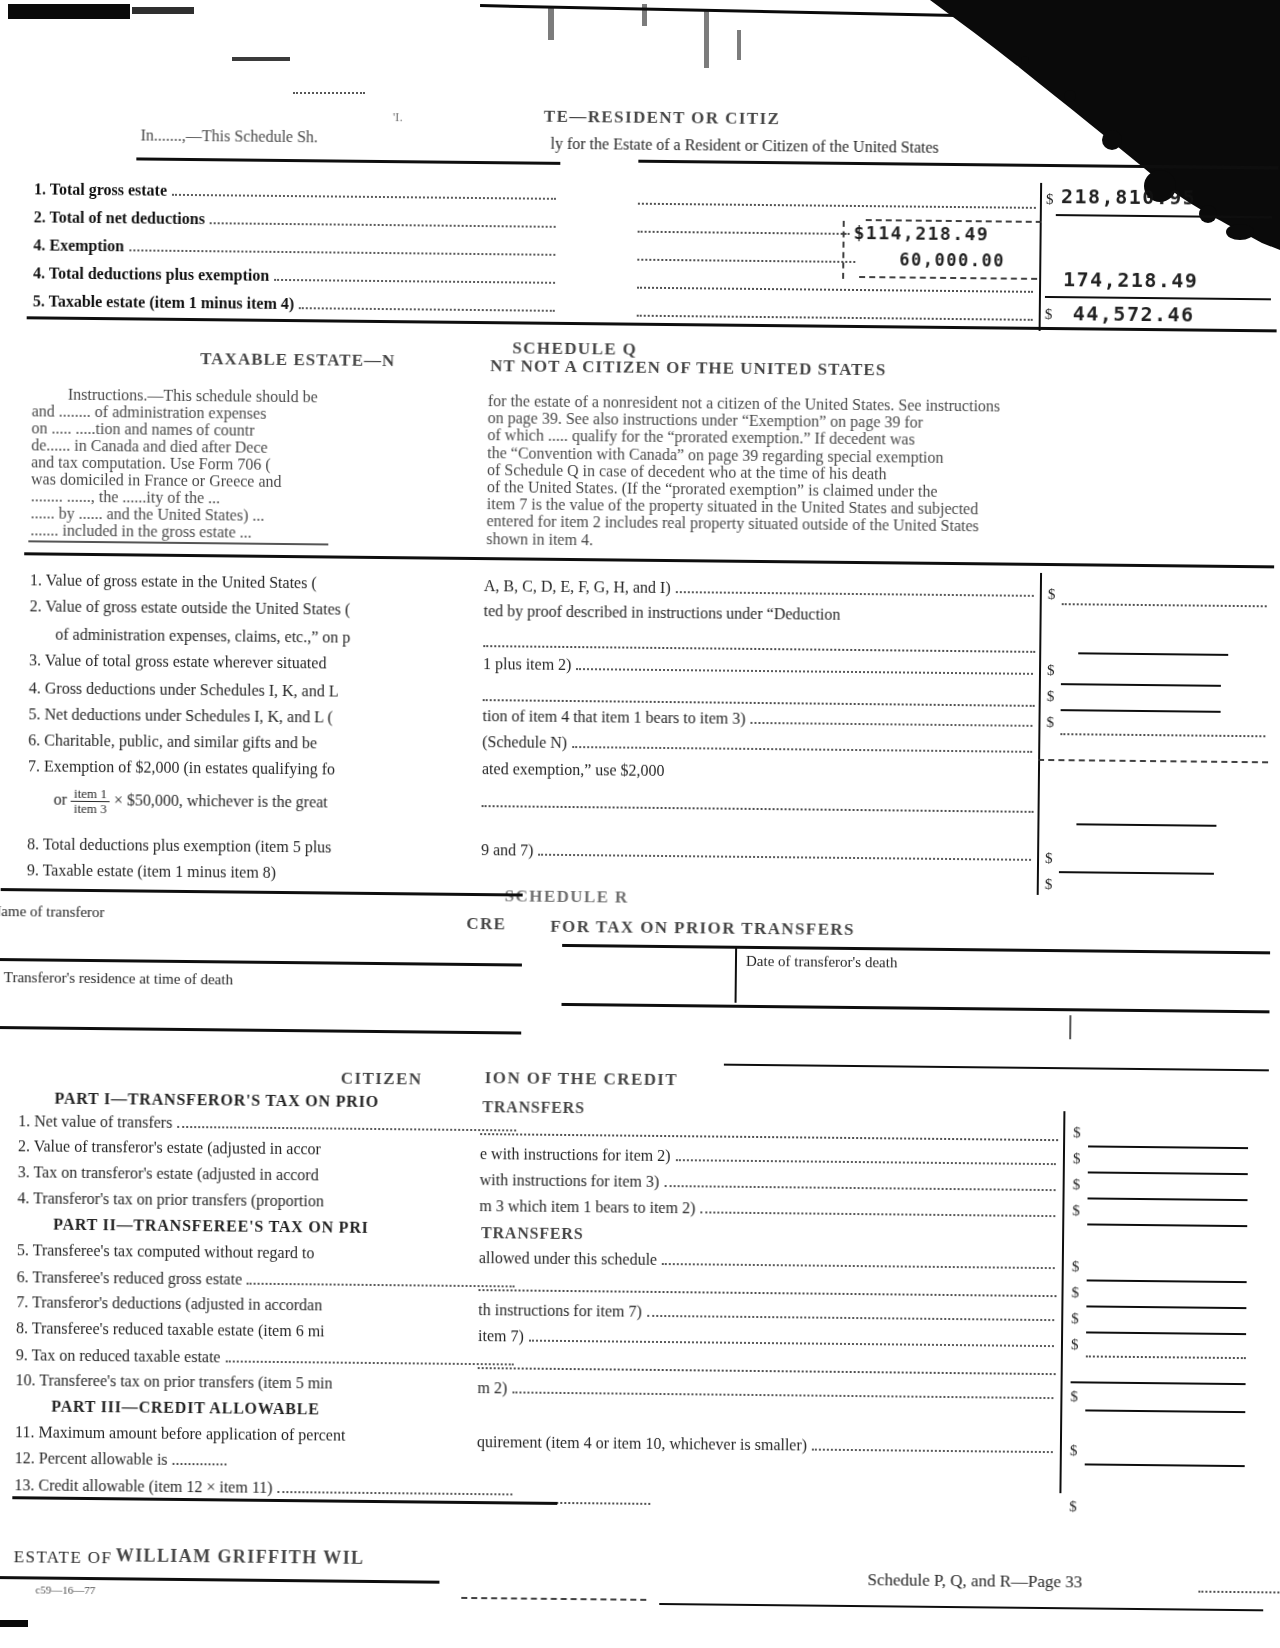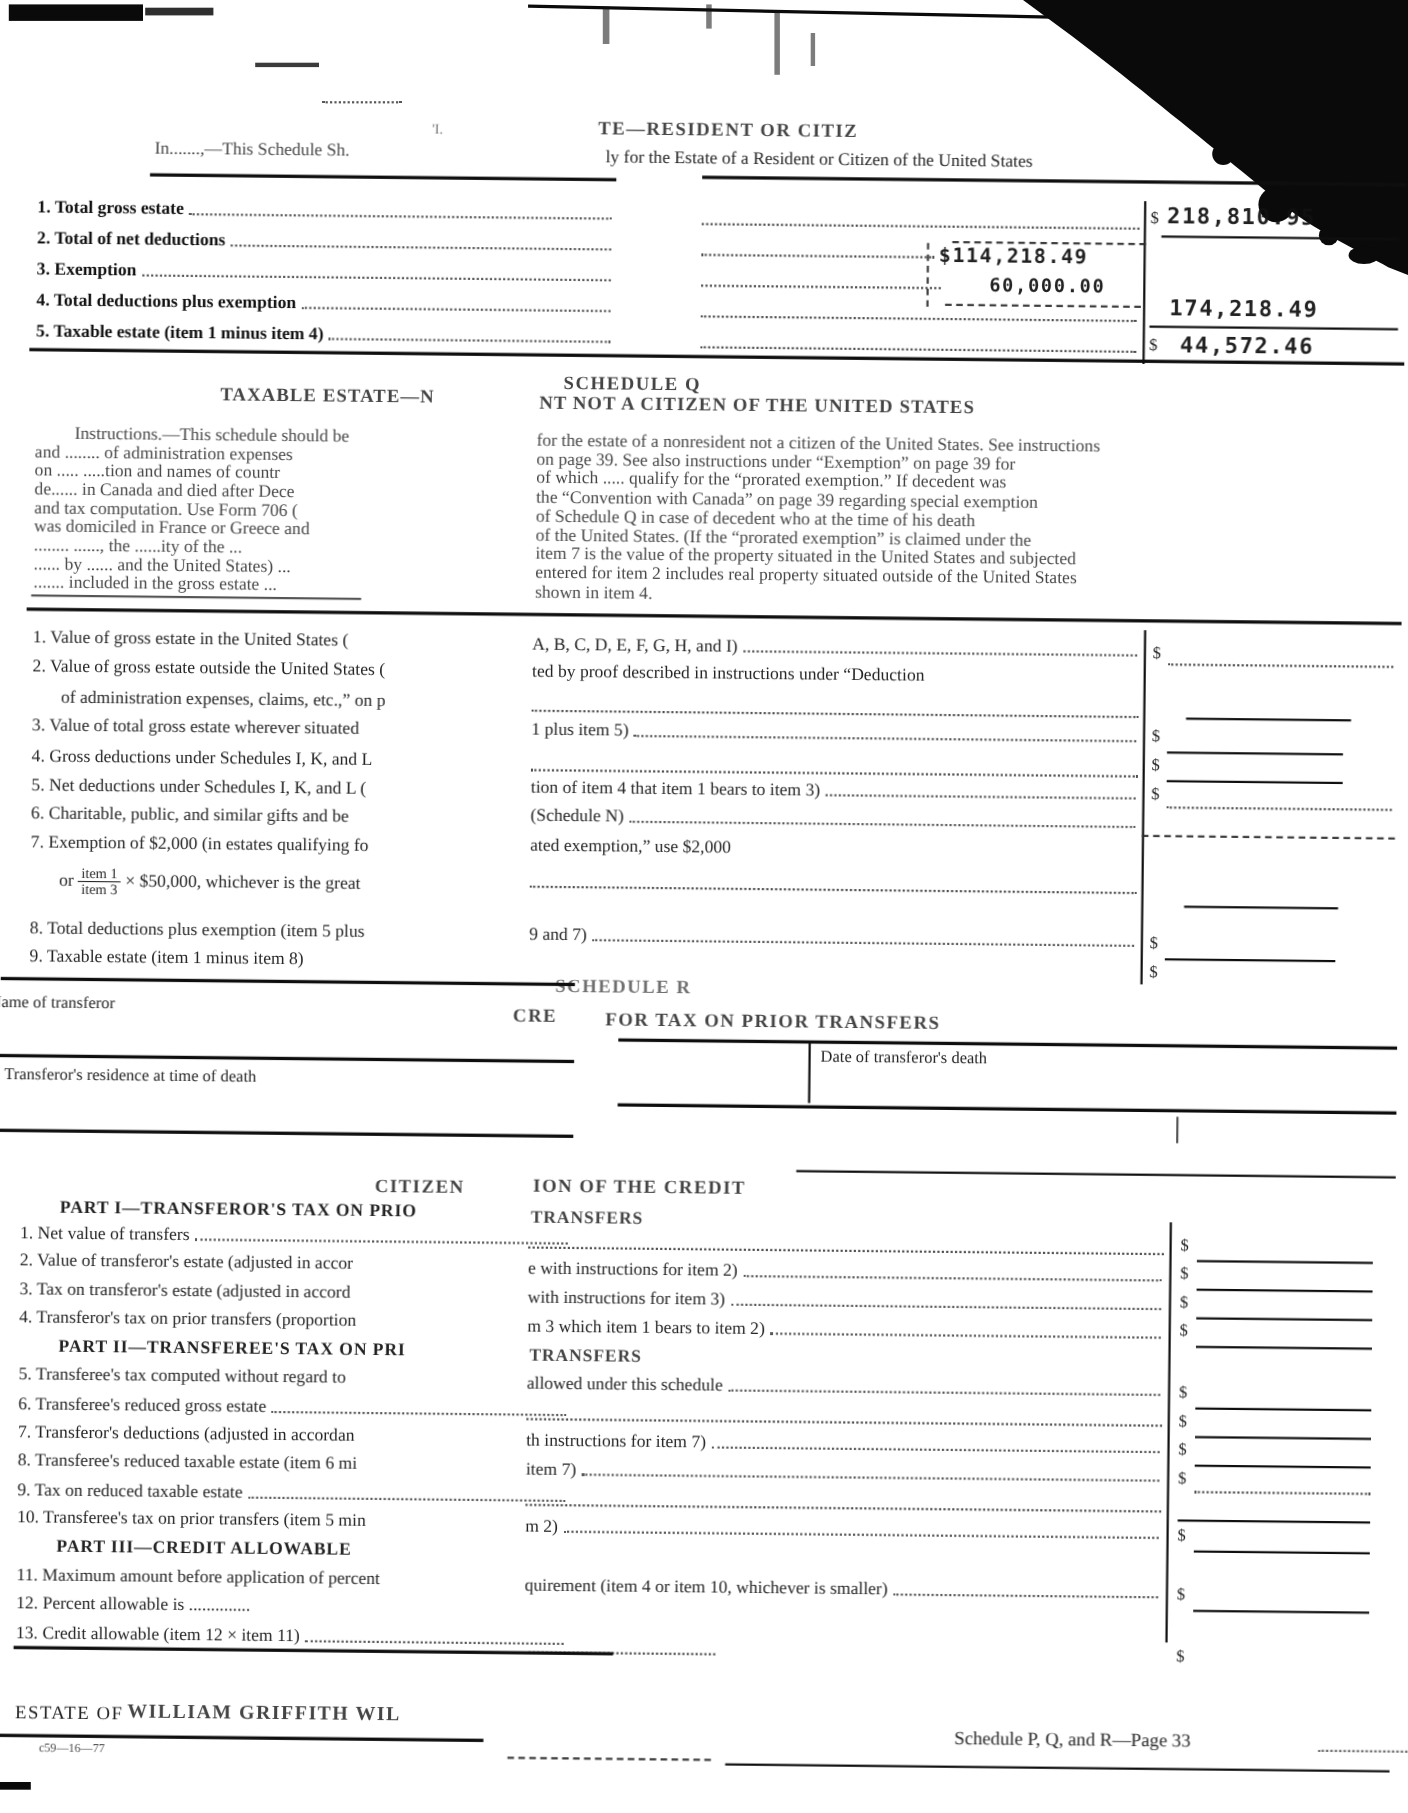--- a/index.html
+++ b/index.html
@@ -65,21 +65,21 @@
 
     <div class="row" style="left:36px;top:180px;width:524px;">
       <span class="lb b">1. Total gross estate</span>
         <span class="lead"></span>
     </div>
     <div class="row" style="left:36px;top:208px;width:524px;">
       <span class="lb b">2. Total of net deductions</span>
         <span class="lead"></span>
     </div>
     <div class="row" style="left:36px;top:236px;width:524px;">
-      <span class="lb b">3. Exemption</span>
+      <span class="lb b">4. Exemption</span>
         <span class="lead"></span>
     </div>
     <div class="row" style="left:36px;top:264px;width:524px;">
       <span class="lb b">4. Total deductions plus exemption</span>
         <span class="lead"></span>
     </div>
     <div class="row" style="left:36px;top:292px;width:524px;">
       <span class="lb b">5. Taxable estate (item 1 minus item 4)</span>
         <span class="lead"></span>
     </div>
@@ -151,21 +151,21 @@
     <div class="t f1" style="left:36px;top:836px;">8. Total deductions plus exemption (item 5 plus</div>
     <div class="t f1" style="left:36px;top:862px;">9. Taxable estate (item 1 minus item 8)</div>
 
     <div class="row" style="left:490px;top:572px;width:552px;">
       <span class="lb f1">A, B, C, D, E, F, G, H, and I)</span>
         <span class="lead"></span>
     </div>
     <div class="t f1" style="left:490px;top:598px;">ted by proof described in instructions under “Deduction</div>
     <div class="dotl" style="left:490px;top:640px;width:552px;"></div>
     <div class="row" style="left:490px;top:650px;width:552px;">
-      <span class="lb f1">1 plus item 5)</span>
+      <span class="lb f1">1 plus item 2)</span>
         <span class="lead"></span>
     </div>
     <div class="dotl" style="left:490px;top:694px;width:552px;"></div>
     <div class="row" style="left:490px;top:702px;width:552px;">
       <span class="lb f1">tion of item 4 that item 1 bears to item 3)</span>
         <span class="lead"></span>
     </div>
     <div class="row" style="left:490px;top:728px;width:552px;">
       <span class="lb f1">(Schedule N)</span>
         <span class="lead"></span>

